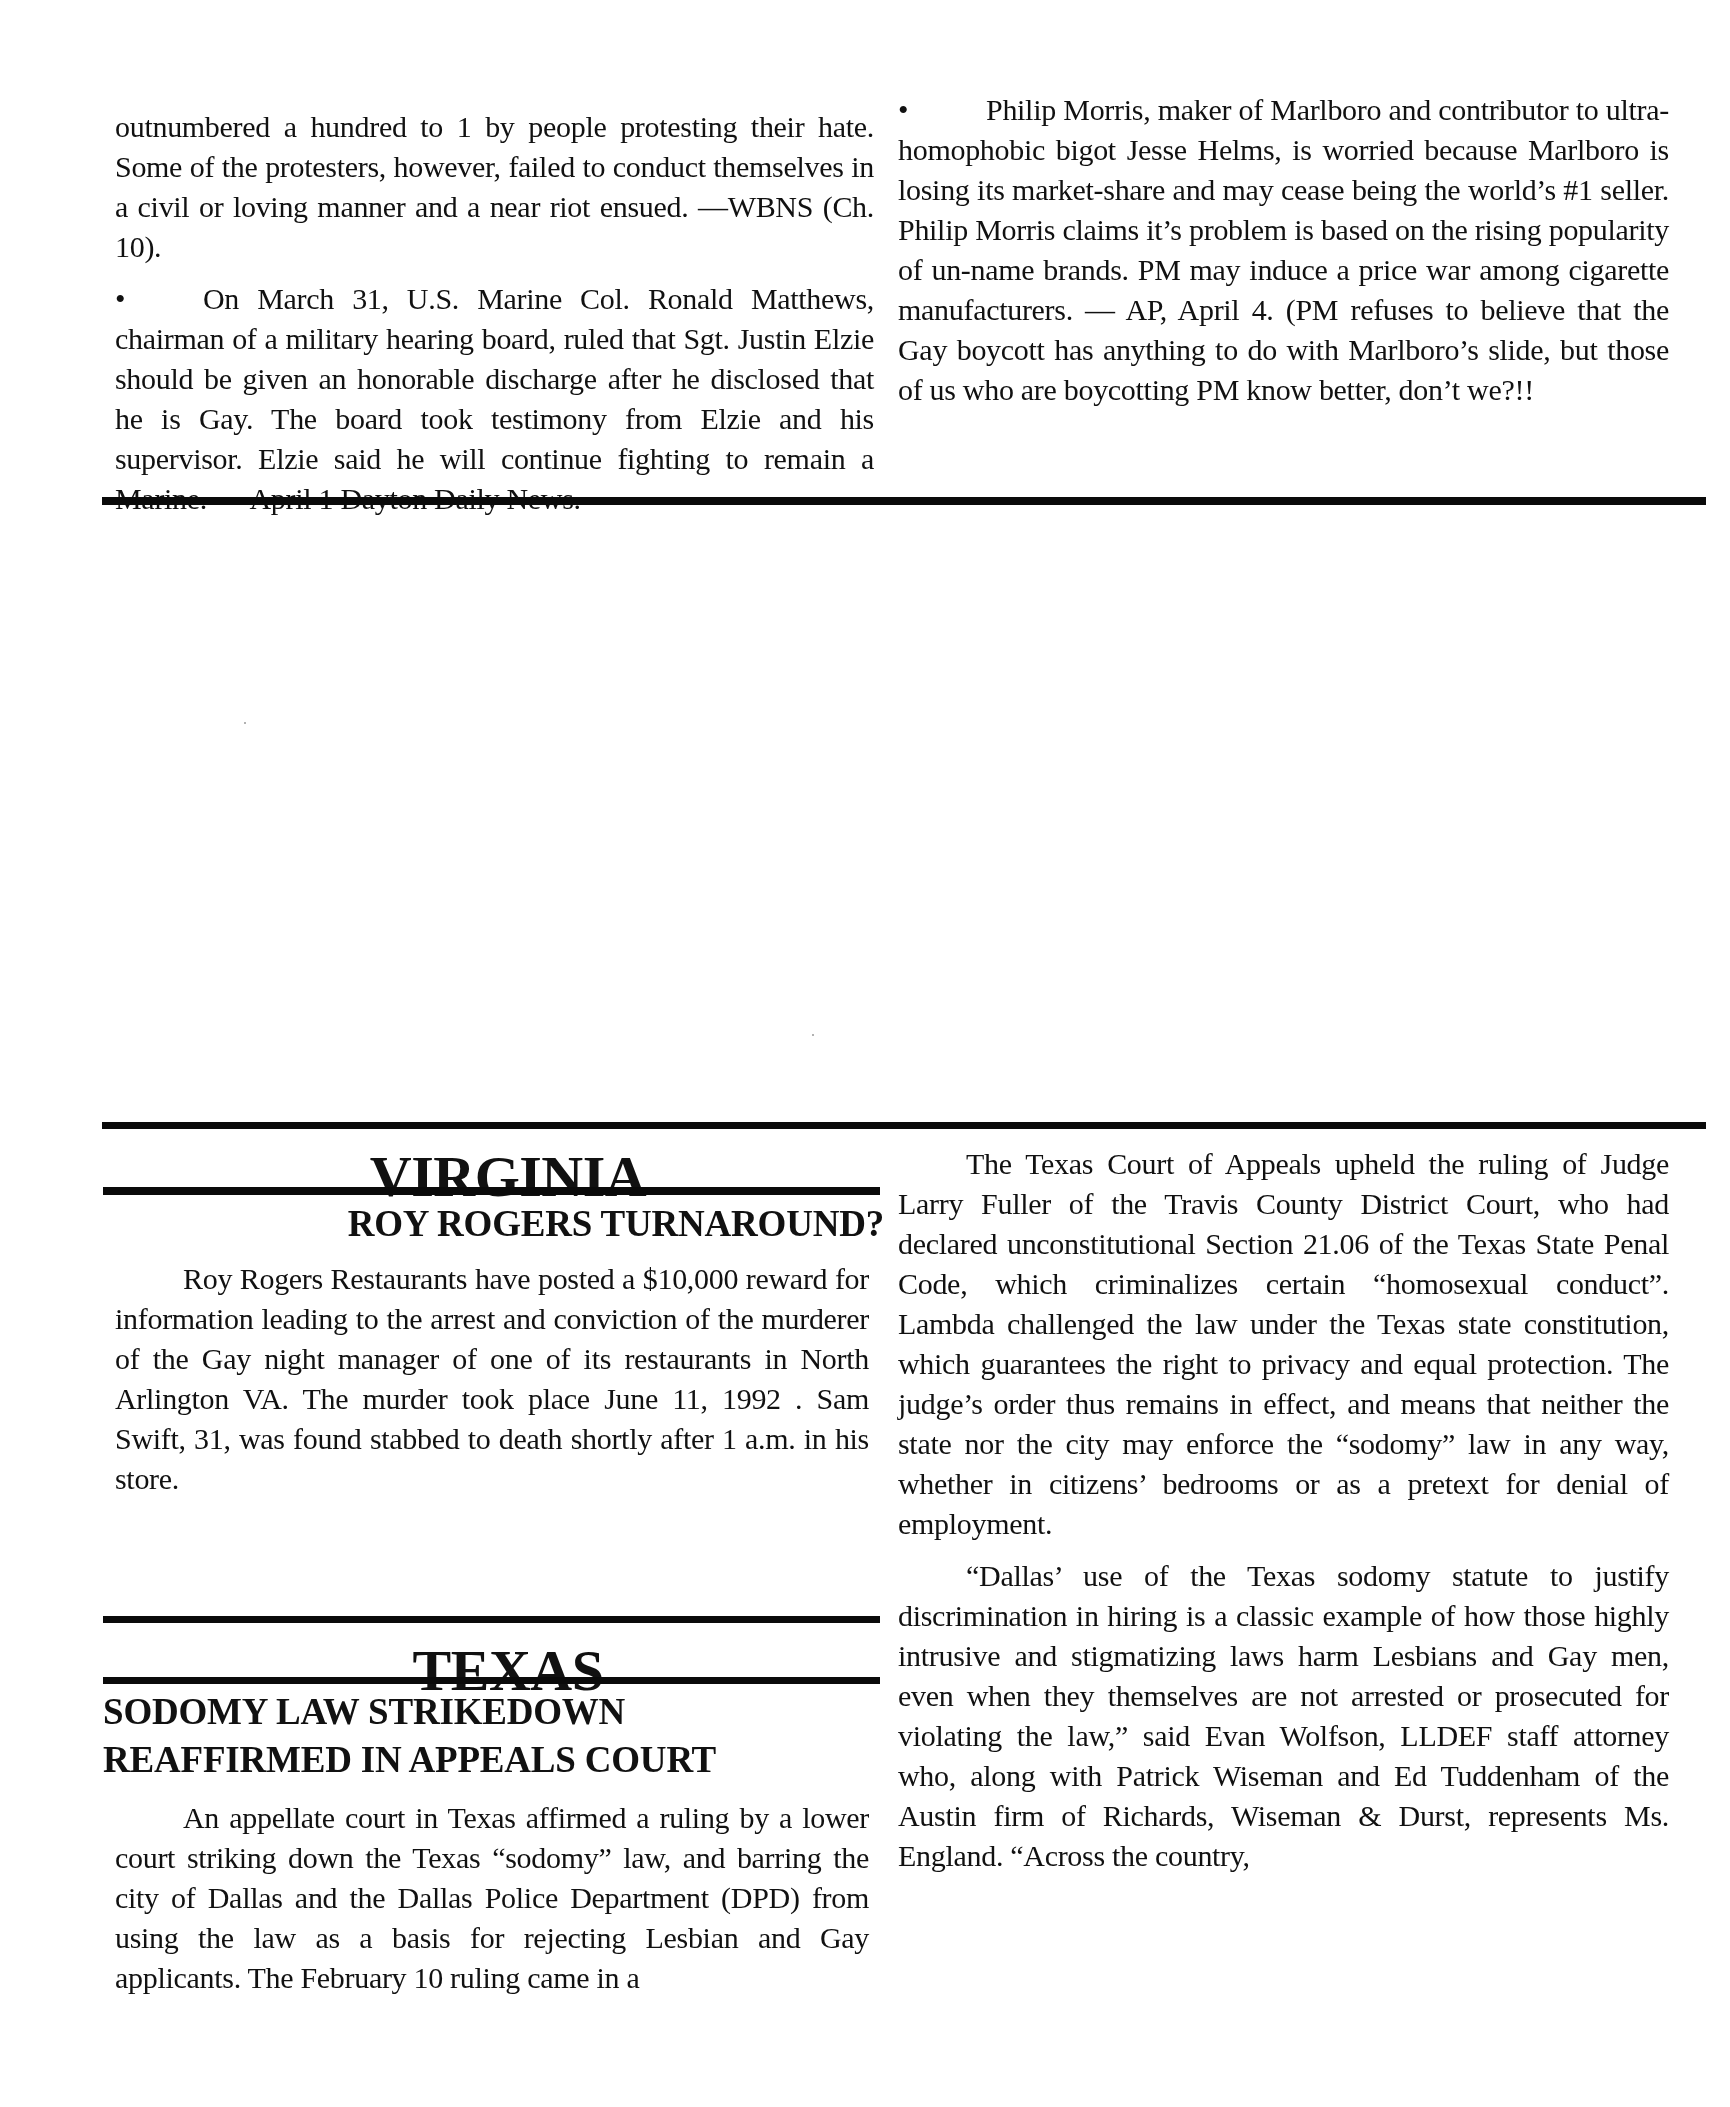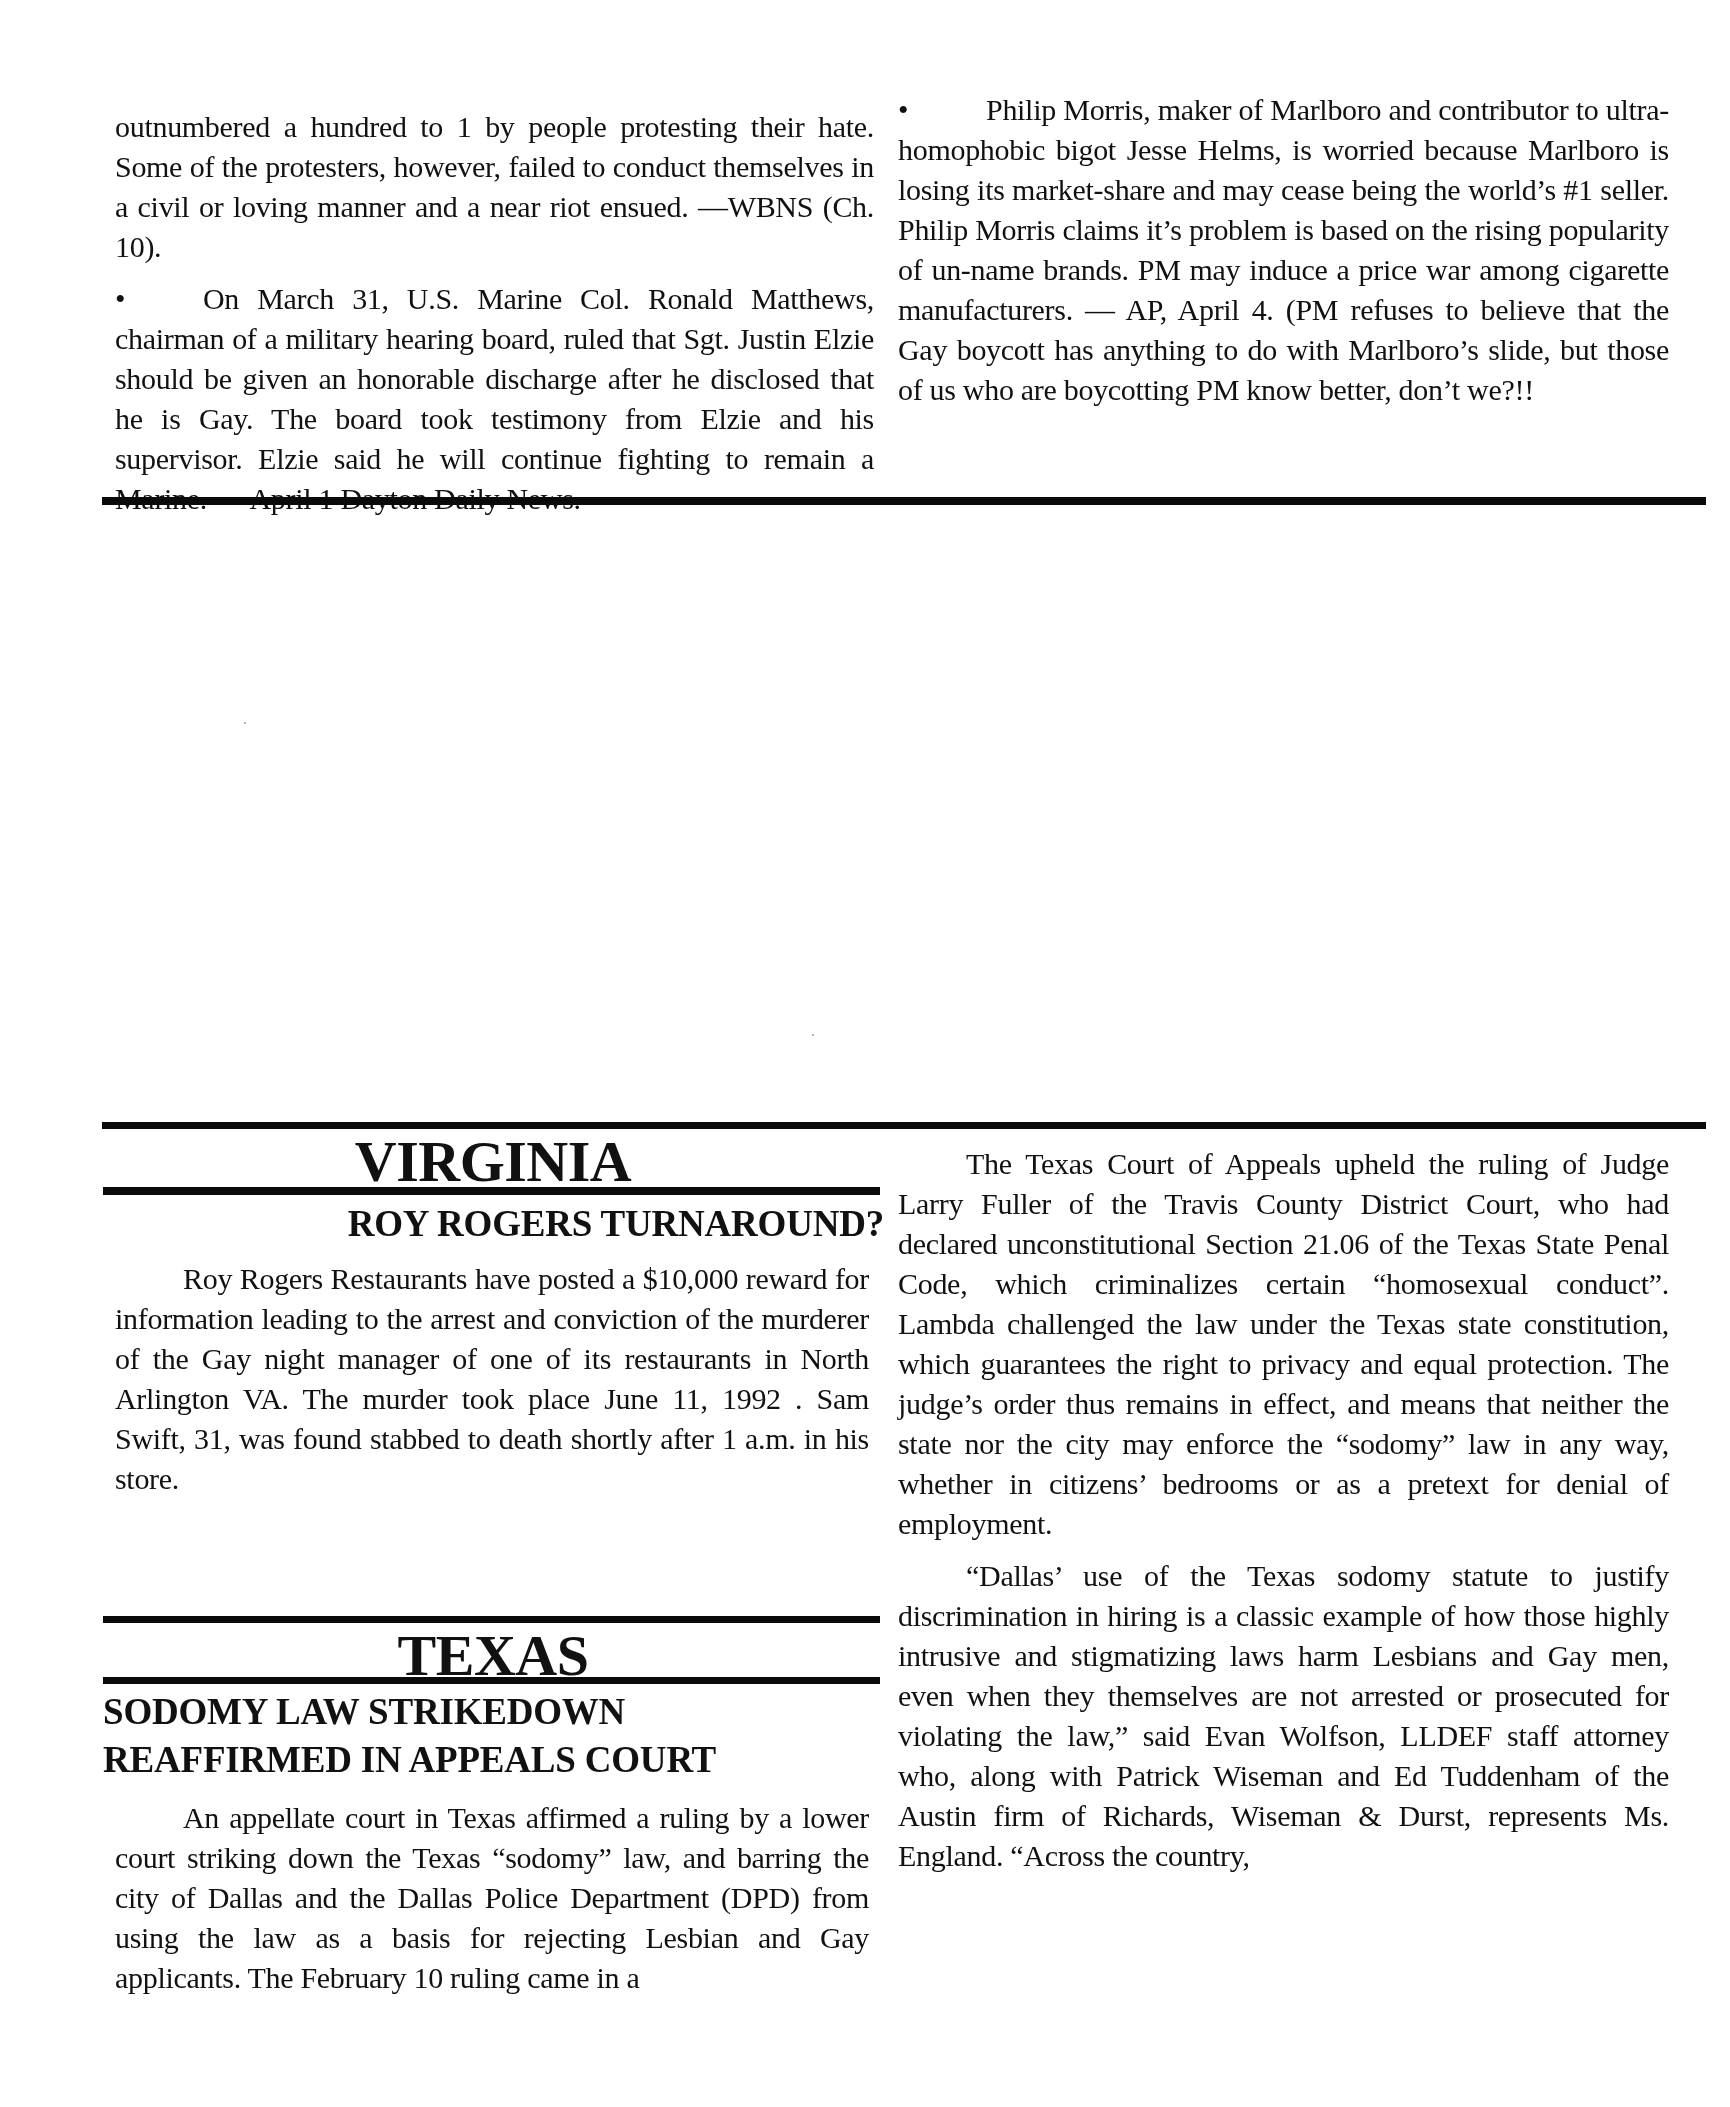--- a/index.html
+++ b/index.html
@@ -14,21 +14,21 @@
   .bullet { display: inline-block; width: 88px; text-indent: 0; }
   
   #top-left { left: 103px; top: 95px; width: 783px; }
   #top-right { left: 886px; top: 78px; width: 795px; }
   .rule { position: absolute; background: #0a0a0a; }
   #rule-top-section { left: 102px; top: 497px; width: 1604px; height: 7.8px; }
   
   #rule-section-lower { left: 102px; top: 1122px; width: 1604px; height: 7.3px; }
   .section-head {
     position: absolute; left: 103px; width: 778px; text-align: center;
-    font-weight: bold; font-size: 58px; line-height: 59px; letter-spacing: -0.5px; margin: 1px;
+    font-weight: bold; font-size: 58px; line-height: 59px; letter-spacing: -0.5px; margin: 16px;
   }
   #virginia-head { top: 1131px; }
   #rule-virginia { left: 103px; top: 1187px; width: 777px; height: 7.8px; }
   .story-head { position: absolute; left: 103px; width: 781px; font-weight: bold; font-size: 37px; line-height: 48px; margin: 0; letter-spacing: -0.2px; }
   #roy-head { top: 1200px; text-align: right; }
   #virginia-body { left: 103px; top: 1247px; width: 778px; }
   #rule-texas-top { left: 103px; top: 1616px; width: 777px; height: 7.3px; }
   #texas-head { top: 1625px; }
   #rule-texas-bottom { left: 103px; top: 1677px; width: 777px; height: 7.3px; }
   #sodomy-head { top: 1688px; }

